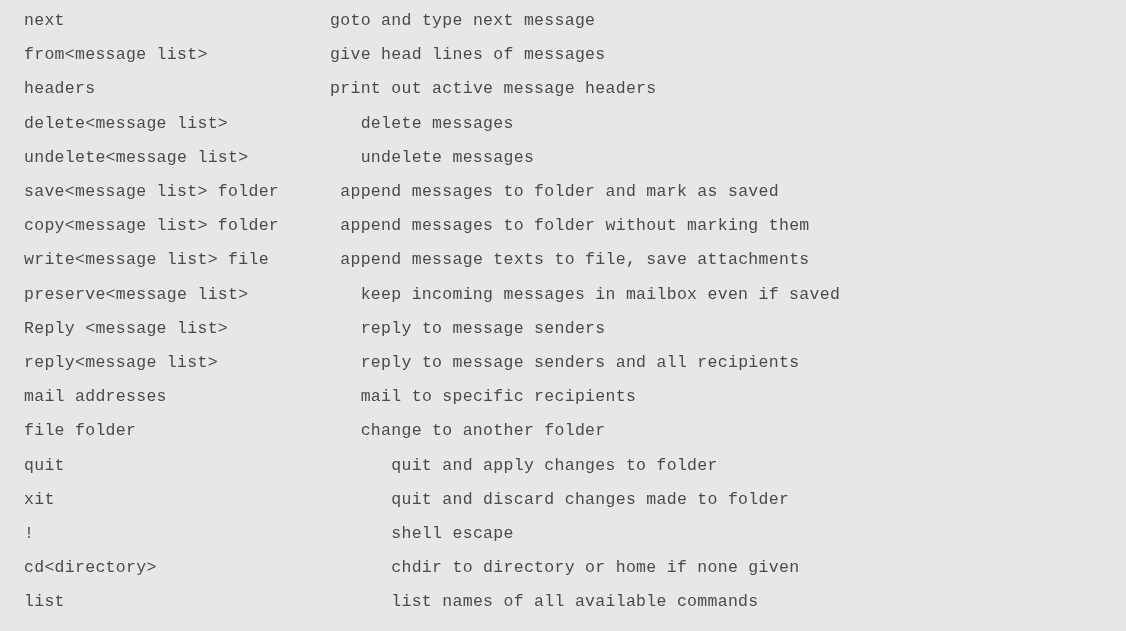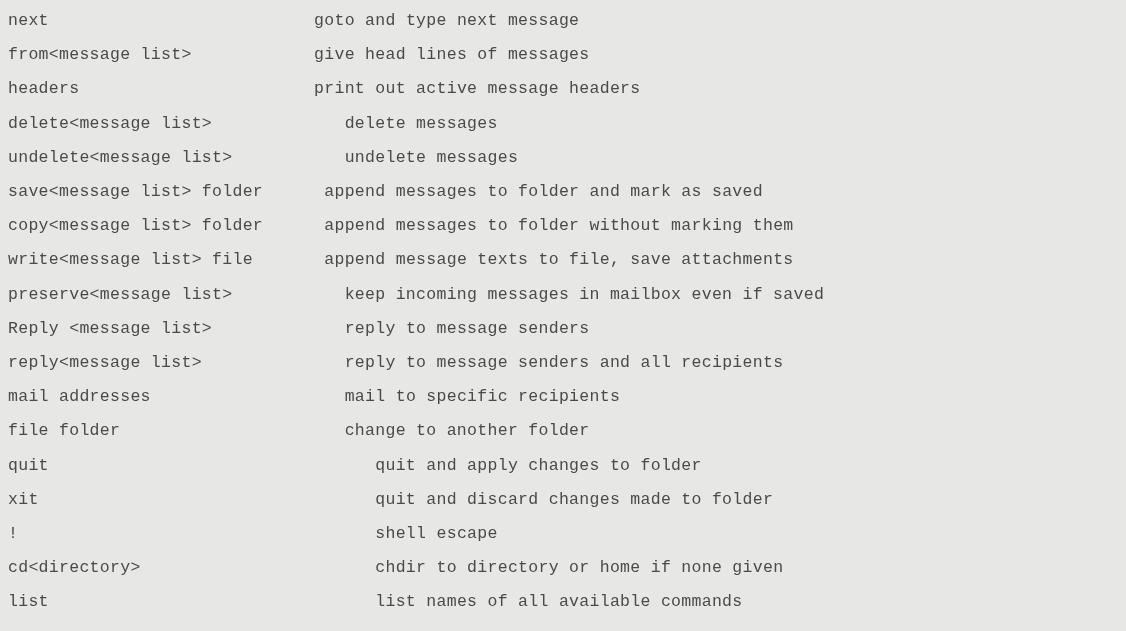--- a/index.html
+++ b/index.html
@@ -9,21 +9,21 @@
     width: 1126px;
     height: 631px;
     overflow: hidden;
   }
   pre.help {
     font-family: "Courier New", Courier, monospace;
     font-size: 16.5px;
     line-height: 34.2px;
     color: #4a4a4a;
     margin: 0;
-    padding: 4px 4px 0 8px;
+    padding: 4px 4px 0 24px;
     white-space: pre;
     letter-spacing: 0.3px;
   }
   .row { display: block; }
 </style>
 </head>
 <body>
 
 <pre class="help" id="help"><span class="row"><span>next</span>                          <span>goto and type next message</span></span><span class="row"><span>from&lt;message list&gt;</span>            <span>give head lines of messages</span></span><span class="row"><span>headers</span>                       <span>print out active message headers</span></span><span class="row"><span>delete&lt;message list&gt;</span>             <span>delete messages</span></span><span class="row"><span>undelete&lt;message list&gt;</span>           <span>undelete messages</span></span><span class="row"><span>save&lt;message list&gt; folder</span>      <span>append messages to folder and mark as saved</span></span><span class="row"><span>copy&lt;message list&gt; folder</span>      <span>append messages to folder without marking them</span></span><span class="row"><span>write&lt;message list&gt; file</span>       <span>append message texts to file, save attachments</span></span><span class="row"><span>preserve&lt;message list&gt;</span>           <span>keep incoming messages in mailbox even if saved</span></span><span class="row"><span>Reply &lt;message list&gt;</span>             <span>reply to message senders</span></span><span class="row"><span>reply&lt;message list&gt;</span>              <span>reply to message senders and all recipients</span></span><span class="row"><span>mail addresses</span>                   <span>mail to specific recipients</span></span><span class="row"><span>file folder</span>                      <span>change to another folder</span></span><span class="row"><span>quit</span>                                <span>quit and apply changes to folder</span></span><span class="row"><span>xit</span>                                 <span>quit and discard changes made to folder</span></span><span class="row"><span>!</span>                                   <span>shell escape</span></span><span class="row"><span>cd&lt;directory&gt;</span>                       <span>chdir to directory or home if none given</span></span><span class="row"><span>list</span>                                <span>list names of all available commands</span></span></pre>
 

